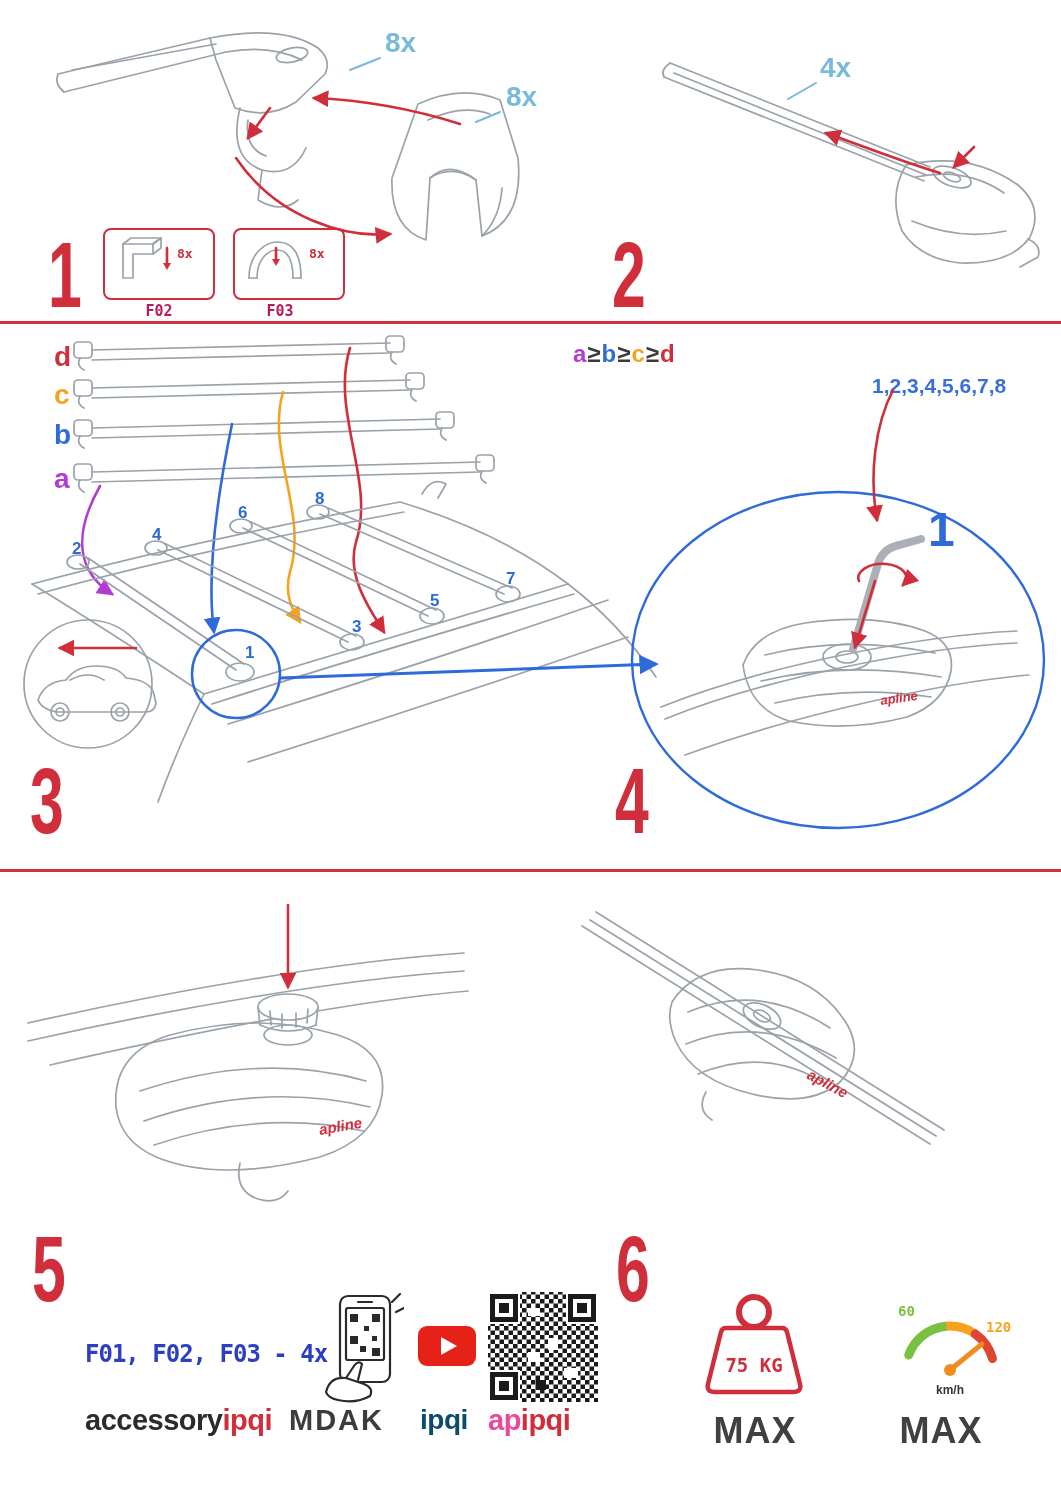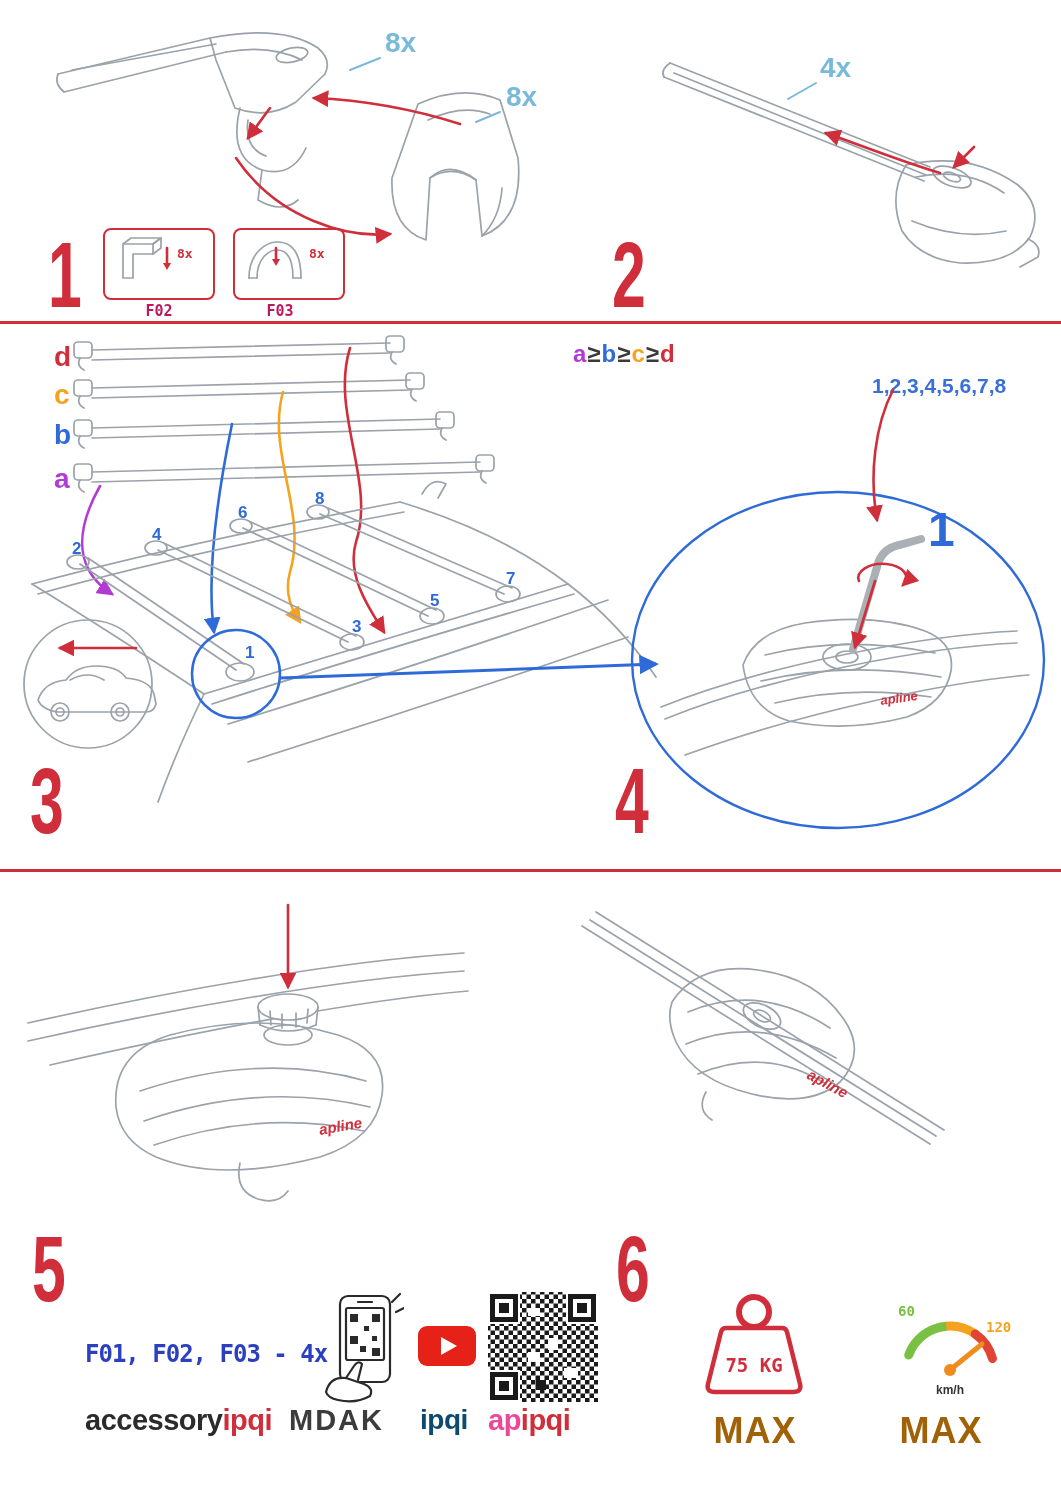--- a/index.html
+++ b/index.html
@@ -29,21 +29,21 @@
   .divider{position:absolute;left:0;width:100%;height:3px;background:#cf2e3a}
   .box{position:absolute;width:112px;height:72px;border:2px solid #cf2e3a;border-radius:8px}
   .box-label{position:absolute;width:112px;text-align:center;color:#be185d;font:700 15px "DejaVu Sans Mono",monospace}
   .formula{position:absolute;left:573px;top:340px;font:700 24px "Liberation Sans",sans-serif;letter-spacing:1px}
   .c-a{color:#b13bd4}.c-b{color:#2f6bd8}.c-c{color:#f5a31f}.c-d{color:#cf2e3a}.c-ge{color:#3a3a3a}
   .seq{position:absolute;left:872px;top:374px;font:700 21px "Liberation Sans",sans-serif;color:#3a6fd8}
   .callout1{position:absolute;left:928px;top:502px;font:700 48px "Liberation Sans",sans-serif;color:#2f6bd8}
   .parts-line{position:absolute;left:85px;top:1340px;font:700 24px "DejaVu Sans Mono",monospace;color:#2b3fc0;letter-spacing:-1px}
   .brand{position:absolute;top:1404px;font:700 29px "Liberation Sans",sans-serif;letter-spacing:-.5px;white-space:nowrap}
   .b-dark{color:#2b2b2b}.b-red{color:#cf2e3a}.b-gray{color:#ec4899}.b-mid{color:#3c3c3c}.b-ip{color:#0c4a6e}
-  .max-label{position:absolute;top:1410px;width:110px;text-align:center;font:700 36px "Liberation Sans",sans-serif;color:#a16207;letter-spacing:1px}
+  .max-label{position:absolute;top:1410px;width:110px;text-align:center;font:700 36px "Liberation Sans",sans-serif;color:#404040;letter-spacing:1px}
   .yt{position:absolute;left:418px;top:1326px;width:58px;height:40px;background:#e62117;border-radius:9px;display:flex;align-items:center;justify-content:center}
   .yt-tri{width:0;height:0;border-left:16px solid #fff;border-top:9px solid transparent;border-bottom:9px solid transparent;margin-left:4px}
 </style>
 </head>
 <body>
 
 <div class="page">
 
   <svg width="0" height="0" style="position:absolute">
     <defs>

